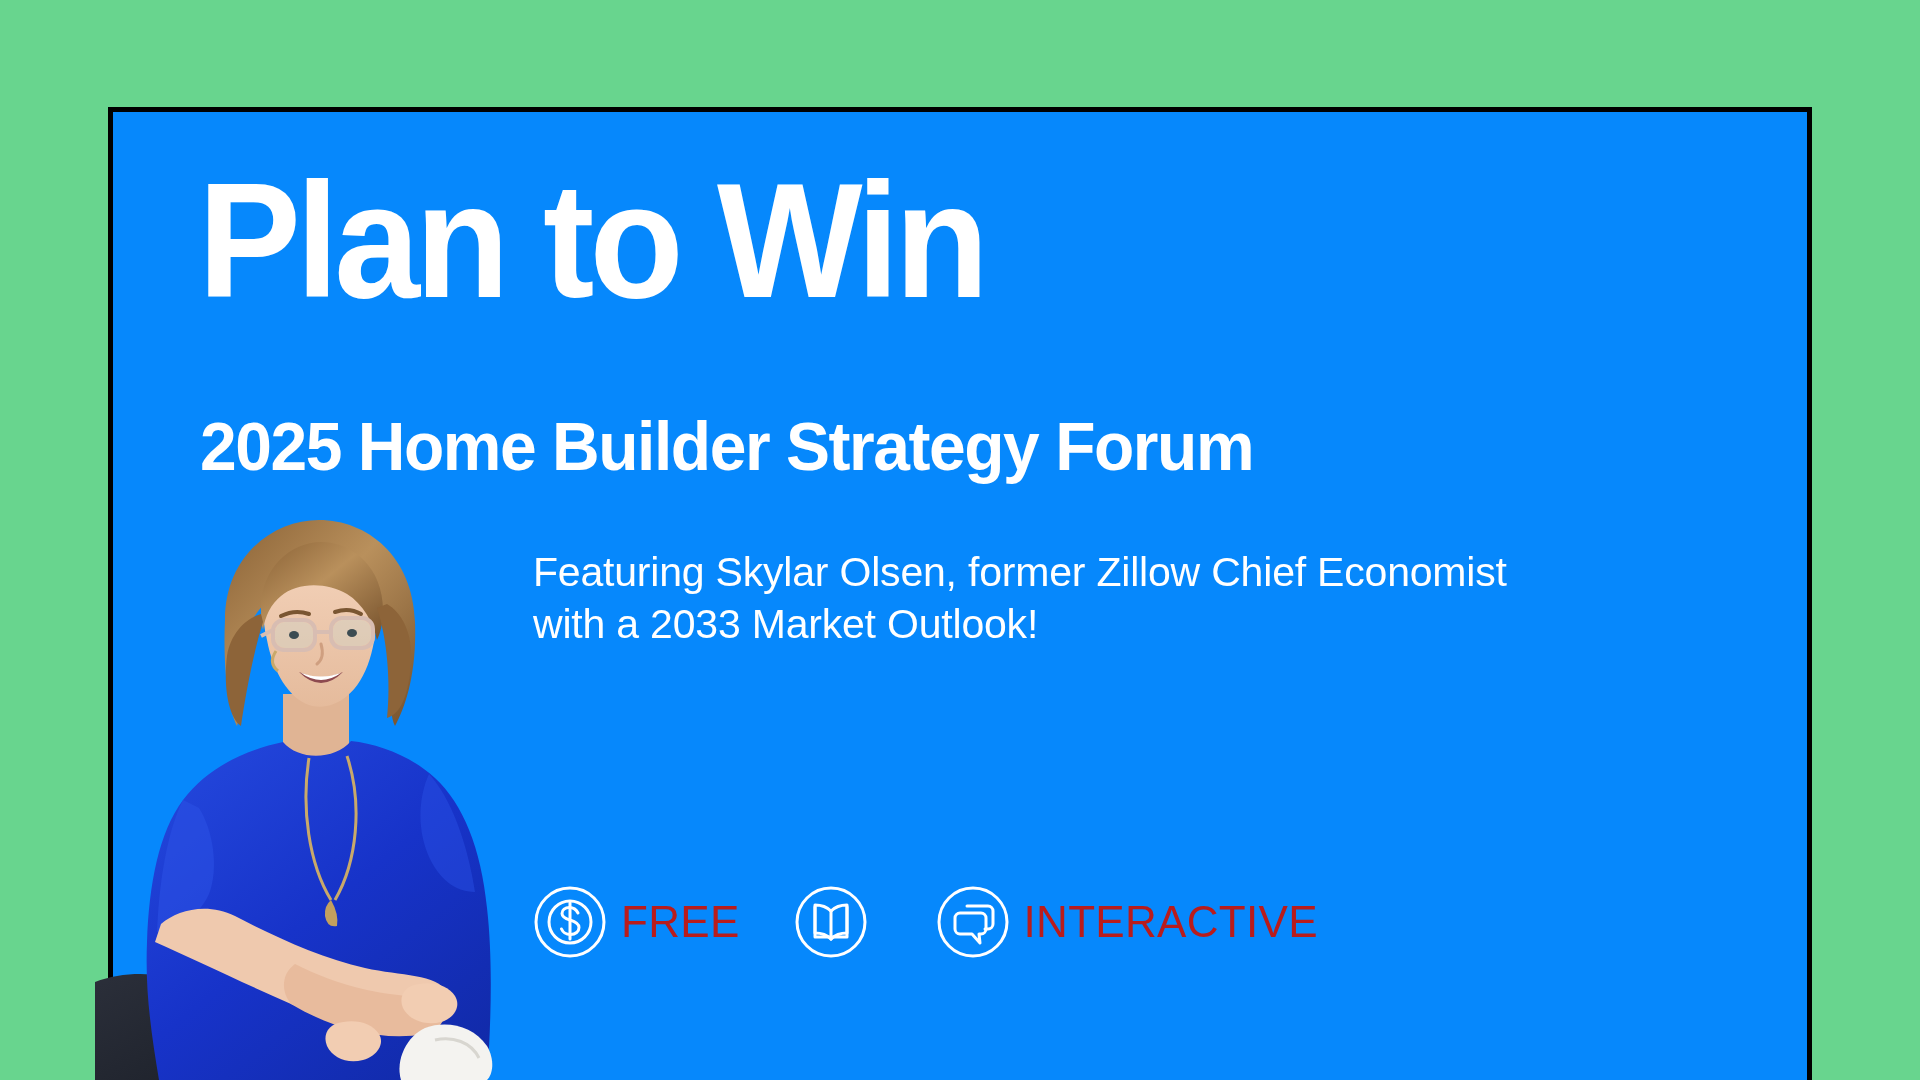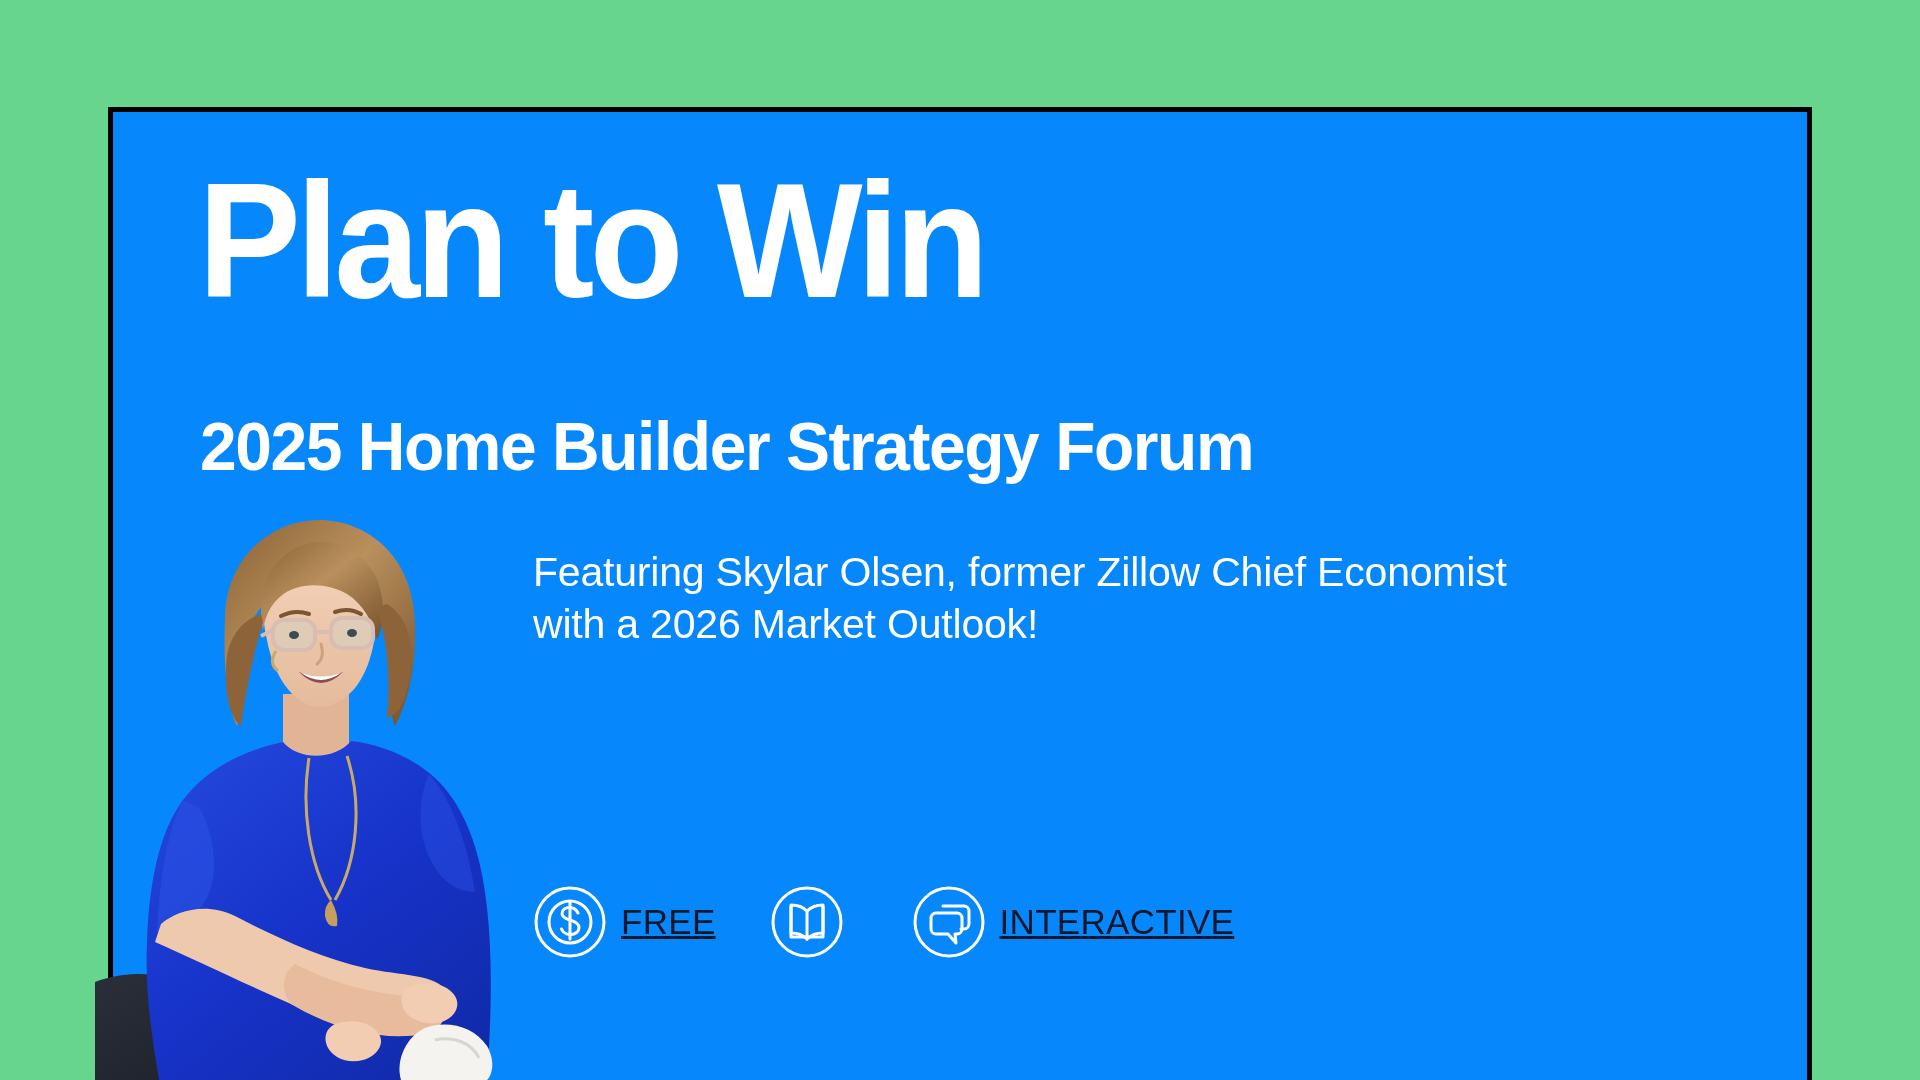--- a/index.html
+++ b/index.html
@@ -97,25 +97,24 @@
     margin-right:54px;
   }
   .badge:last-child { margin-right:0;align-items:center; }
   .badge-icon {
     width:74px; height:74px;
     flex:0 0 74px;
     margin-right:14px;
   }
   .badge-icon svg { display:block; width:74px; height:74px; }
   .badge-label {
-    font-size:35px;
-    color:#0f172a;
+    font-size:44px;
+    color:#b91c1c;
     letter-spacing:0.3px;
     white-space:nowrap;
-    text-decoration:underline;
   }
 </style>
 </head>
 <body>
 
 <div id="promo-panel"></div>
 
 <div id="headline">Plan to Win</div>
 
 <div id="subtitle">2025 Home Builder Strategy Forum</div>
@@ -227,21 +226,21 @@
       <path d="M340 528 C358 524 376 530 384 546" stroke="#d8d6d0" stroke-width="3" fill="none"></path>
     </g>
   </svg>
 </div>
 
 <div id="body-copy">
   <p>
     <span>Featuring Skylar Olsen, former Zillow Chief Economist</span>
   </p>
   <p>
-    <span>with a 2026 Market Outlook!</span>
+    <span>with a 2033 Market Outlook!</span>
   </p>
   <div class="para-gap"></div>
 </div>
 
 <div id="badges">
 
   <div class="badge">
     <span class="badge-icon">
       <svg viewBox="0 0 74 74" xmlns="http://www.w3.org/2000/svg" aria-hidden="true">
         <circle cx="37" cy="37" r="34" fill="none" stroke="#ffffff" stroke-width="3"></circle>

